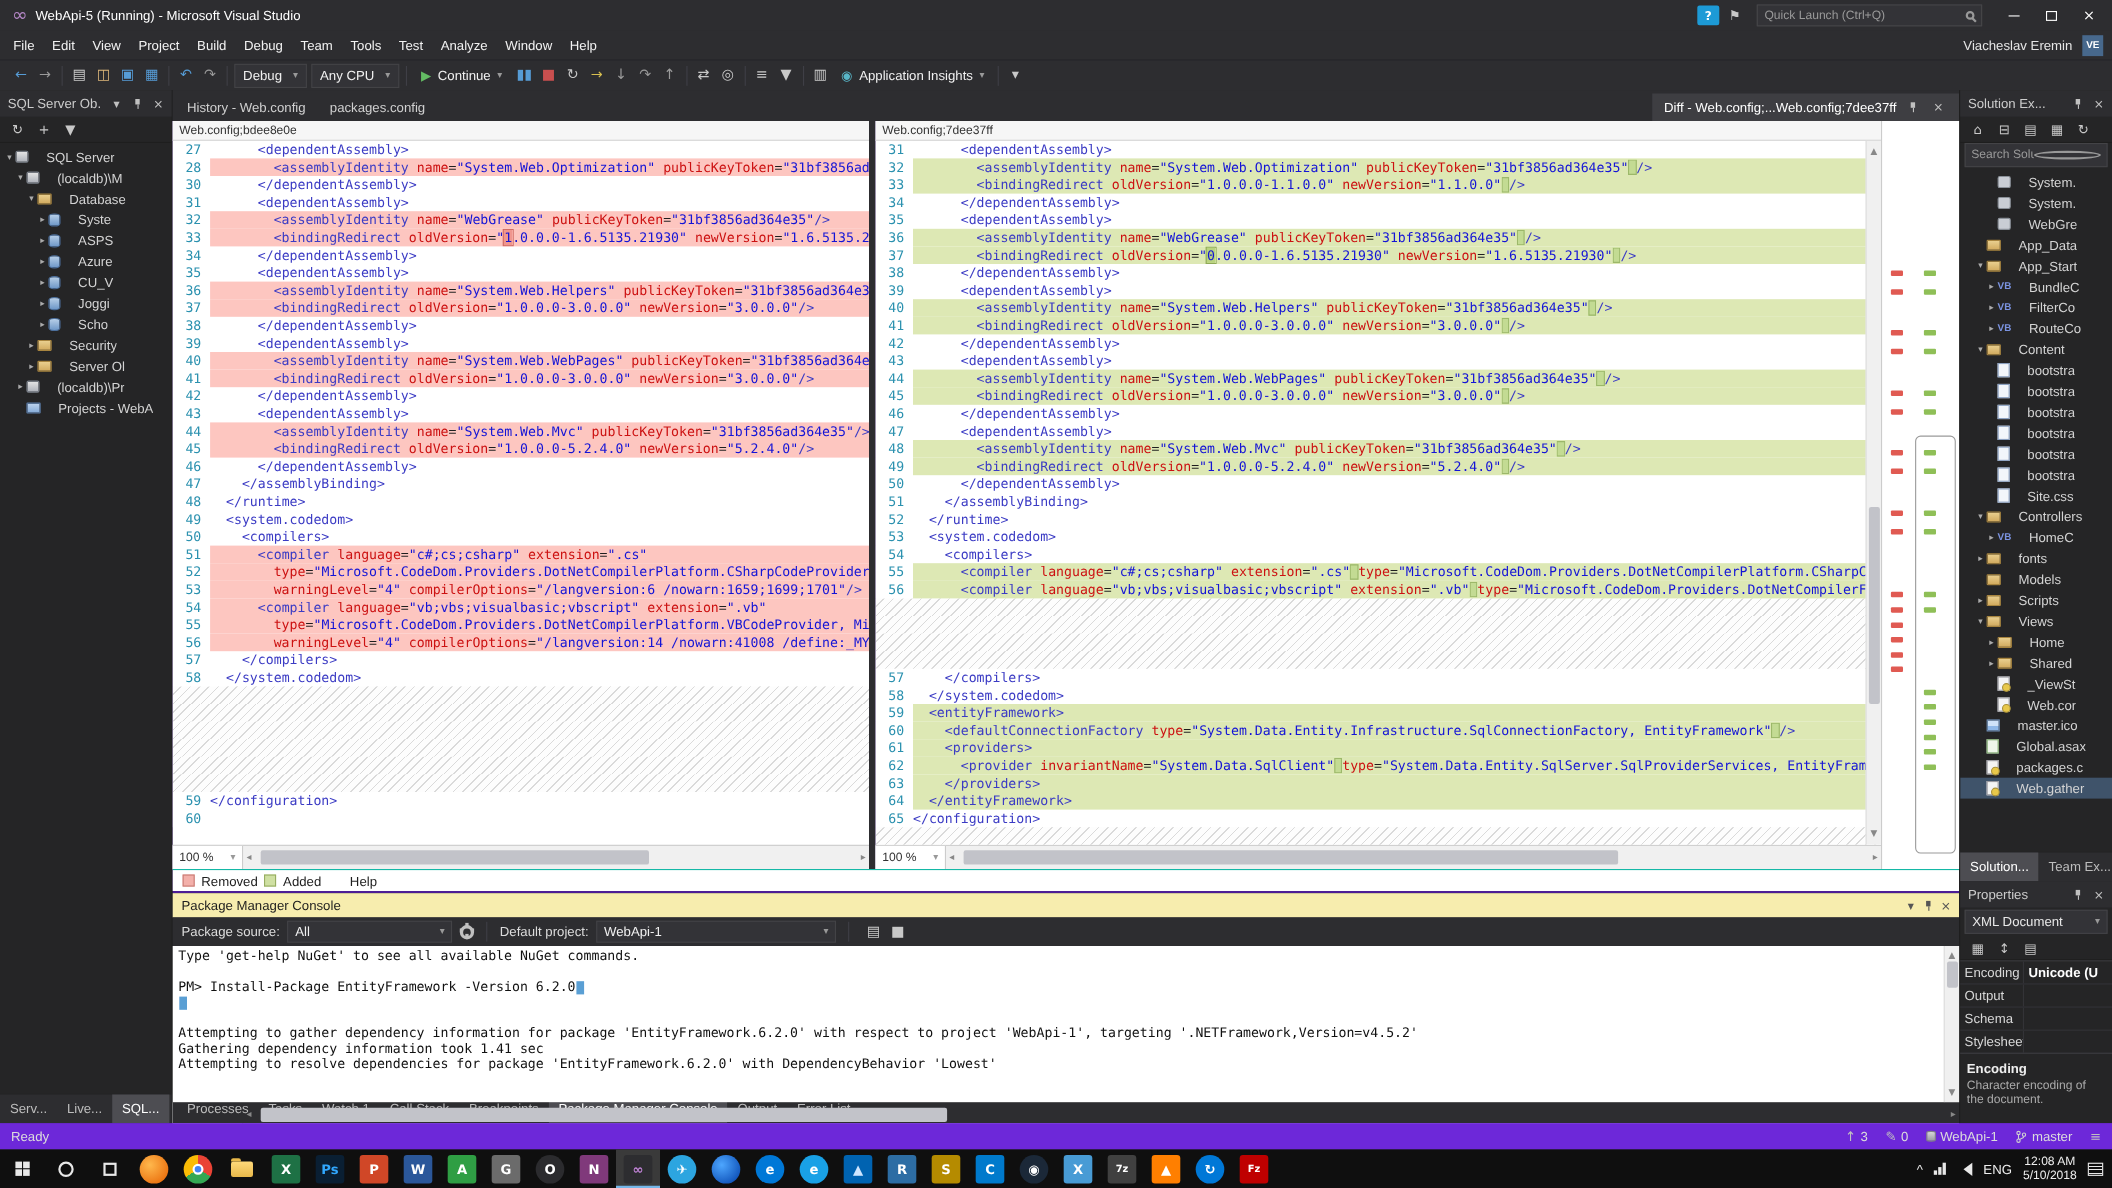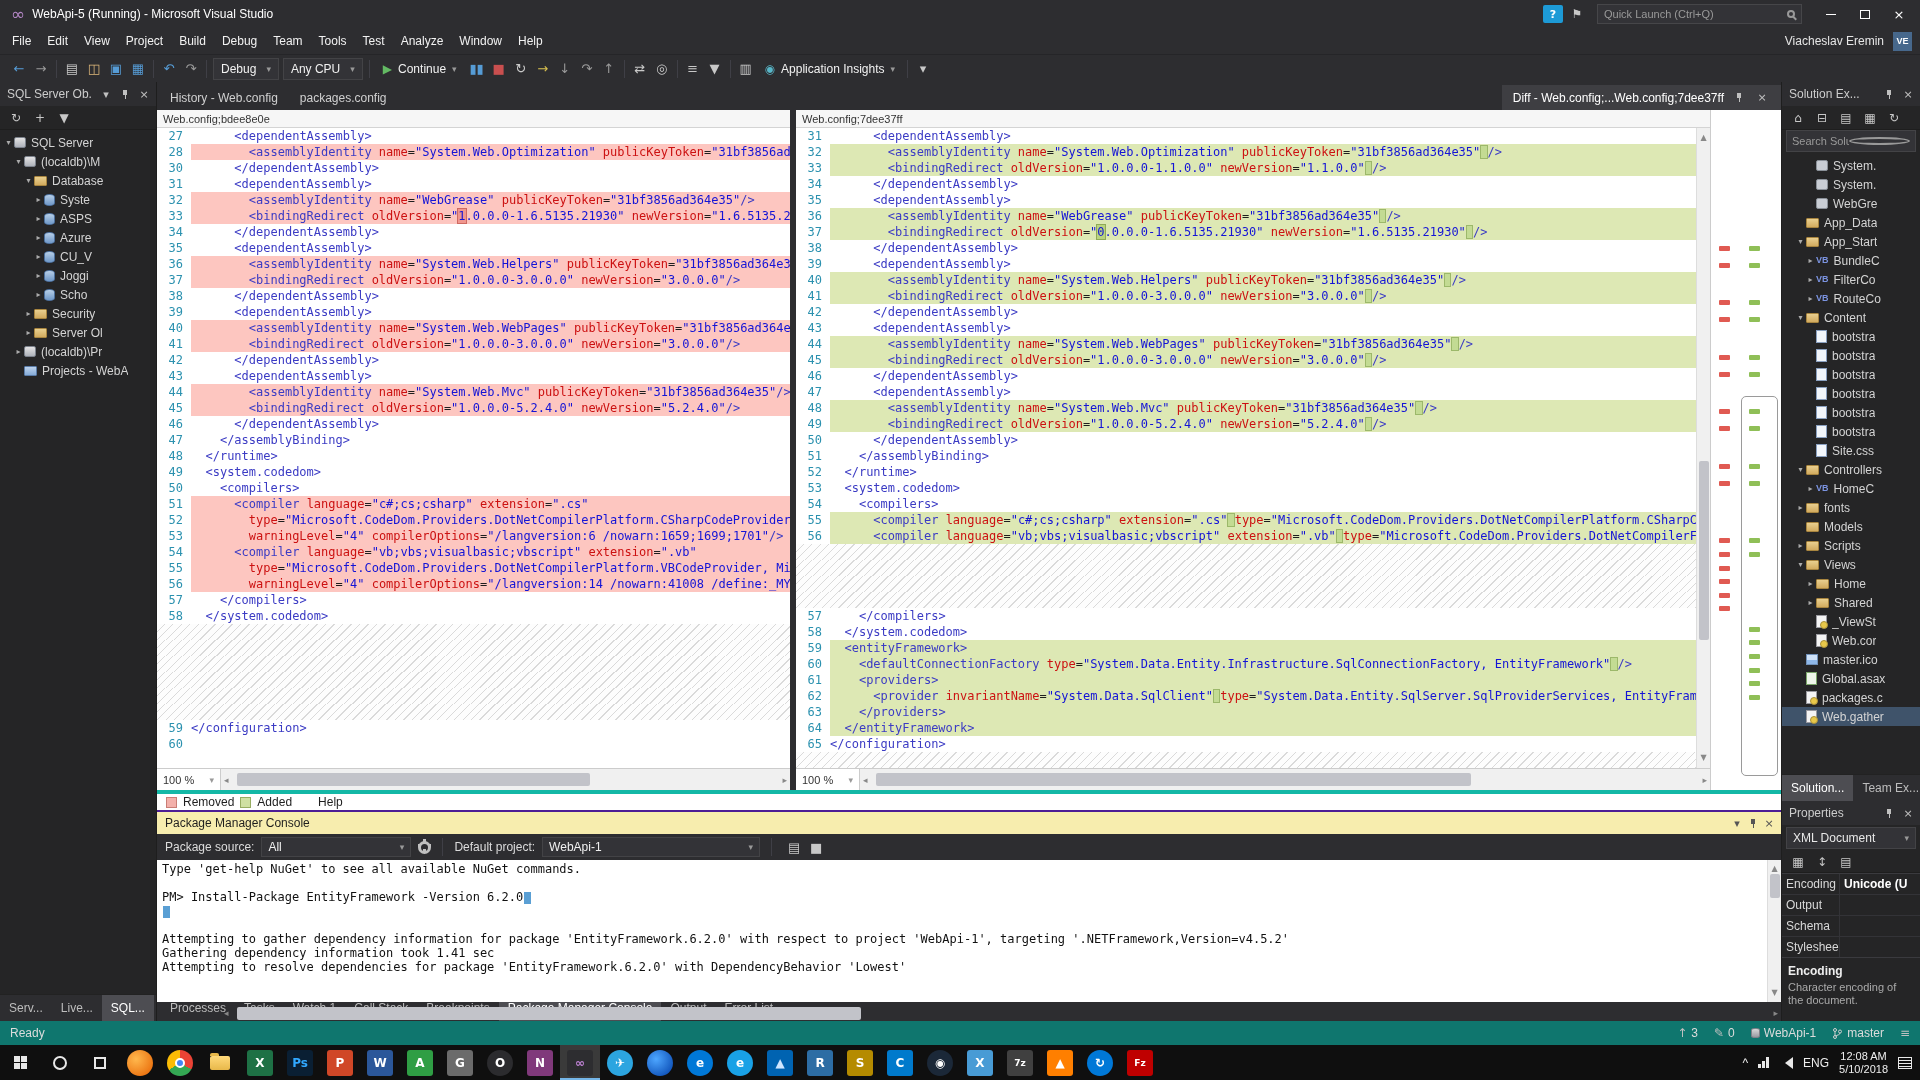--- a/index.html
+++ b/index.html
@@ -57,21 +57,21 @@
   .btabs{height:27px;display:flex;align-items:stretch;background:#2d2d30;border-top:1px solid #222;flex:none}
   .btab{padding:0 9px;display:flex;align-items:center;color:#bdbdbd;white-space:nowrap}
   .btab.active{background:#4d4d52;color:#fff}
 
   
   .left-panel{width:157px;flex:none;background:#252526;border-right:1px solid #1e1e1e;display:flex;flex-direction:column}
   .tree{flex:1;overflow:hidden;padding-top:3px}
   .trow{height:19px;display:flex;align-items:center;white-space:nowrap;overflow:hidden;color:#d4d4d4}
   .trow.sel{background:#3f536a}
   .arrow{width:11px;flex:none;font-size:8px;color:#ababab;text-align:center;font-family:"DejaVu Sans",sans-serif}
-  .tlabel{margin-left:1px;overflow:hidden}
+  .tlabel{margin-left:12px;overflow:hidden}
   .tico{flex:none;margin-right:4px;display:inline-block}
   .folder,.folder-open,.folder-special{width:13px;height:10px;background:linear-gradient(#e9cf8f,#d2ab5f);border:1px solid #a8853f;border-radius:1px;position:relative}
   .folder-special{background:linear-gradient(#bcd2ec,#86acd8);border-color:#5a7ca8}
   .database{width:11px;height:12px;background:linear-gradient(#b7cfe8,#6f98c8);border:1px solid #4c6f9c;border-radius:5px/3px}
   .server,.sql-server{width:12px;height:11px;background:linear-gradient(#e3e3e3,#aeb2ba);border:1px solid #7c828c;border-radius:2px}
   .assembly{width:12px;height:11px;background:#c9cdd4;border:1px solid #8a9098;border-radius:2px}
   .vb{color:#7b93e0;font:bold 9px/13px "Liberation Sans",sans-serif}
   .css{width:11px;height:13px;background:#f2f6fb;border:1px solid #8aa0c0}
   .config{width:11px;height:13px;background:#f4f4f4;border:1px solid #9a9aa0;position:relative}
   .config::after{content:"";position:absolute;right:-2px;bottom:-2px;width:6px;height:6px;border-radius:50%;background:#e8c84a;border:1px solid #a8903a}
@@ -107,21 +107,21 @@
   .zoom{width:64px;background:#fff;border-right:1px solid #ccc;display:flex;align-items:center;justify-content:space-between;padding:0 6px;font-size:11px;flex:none}
   .hscroll{flex:1;position:relative;display:flex;align-items:center;justify-content:space-between;padding:0 3px;color:#888;font-size:9px;font-family:"DejaVu Sans",sans-serif}
   .hthumb{position:absolute;top:4px;height:13px;background:#c2c3c9;border-radius:2px}
   .vscroll{position:absolute;right:0;top:0;bottom:0;width:14px;background:#f0f0f0;border-left:1px solid #ddd;display:flex;flex-direction:column;align-items:center;justify-content:space-between;padding:2px 0;color:#888;font-size:8px;font-family:"DejaVu Sans",sans-serif}
   .vthumb{position:absolute;left:2px;width:10px;top:52%;height:28%;background:#c2c3c9;border-radius:2px}
   .overview{width:71px;background:#fff;border-left:1px solid #ccc;position:relative;flex:none}
   .ov-mark{position:absolute;width:11px;height:5px;border-radius:1px}
   .ov-mark.red{background:#e05a52}
   .ov-mark.green{background:#8fbf57}
   .ov-viewport{position:absolute;left:30px;right:3px;top:42%;height:56%;border:1px solid #9a9a9a;border-radius:5px}
-  .legend{height:20px;background:#fff;border-top:4px solid #14b8a6;display:flex;align-items:center;gap:6px;padding-left:9px;color:#1e1e1e;flex:none}
+  .legend{height:20px;background:#fff;border-top:1px solid #14b8a6;display:flex;align-items:center;gap:6px;padding-left:9px;color:#1e1e1e;flex:none}
   .sw{width:11px;height:11px;border:1px solid;flex:none}
   .sw.red{background:#f3b0aa;border-color:#c97d75}
   .sw.green{background:#cfe0a2;border-color:#97ad62}
   .help{margin-left:20px}
 
   
   .pmc{flex:1;display:flex;flex-direction:column;min-height:0}
   .pmc-header{height:22px;background:#f7edae;color:#1e1e1e;display:flex;align-items:center;padding:0 4px 0 8px;flex:none}
   .pmc-header .hd-ico{color:#555}
   .pmc-toolbar{height:26px;background:#2d2d30;display:flex;align-items:center;gap:7px;padding:0 8px;color:#dcdcdc;flex:none}
@@ -142,21 +142,21 @@
   .prow{height:21px;display:flex;border-bottom:1px solid #333337;color:#d8d8d8}
   .pk{width:58px;flex:none;padding:3px 4px;border-right:1px solid #333337;overflow:hidden;white-space:nowrap}
   .pv{flex:1;padding:3px 4px;overflow:hidden;white-space:nowrap}
   .prow.sel .pv{font-weight:bold;color:#fff}
   .props-desc{flex:1;border-top:1px solid #3a3a3e;padding:6px;overflow:hidden}
   .props-desc .t{font-weight:bold;color:#eee;margin-bottom:3px}
   .props-desc .d{color:#aaa;font-size:11px;line-height:13px}
   .prop-combo{height:22px;margin:2px 4px;background:#333337;border:1px solid #434346;display:flex;align-items:center;justify-content:space-between;padding:0 6px;color:#e8e8e8;flex:none}
 
   
-  .statusbar{height:24px;background:#0f766e;display:flex;align-items:center;padding:0 10px;gap:16px;flex:none;color:#dcdcdc}
+  .statusbar{height:24px;background:#6d28d9;display:flex;align-items:center;padding:0 10px;gap:16px;flex:none;color:#dcdcdc}
   .sb-item{display:flex;align-items:center;gap:4px;white-space:nowrap}
   .sb-ico{font-family:"DejaVu Sans",sans-serif;color:#c0c0c0}
   .repo-ico{width:9px;height:10px;background:linear-gradient(#d8d8d8,#9a9aa2);border:1px solid #808088;border-radius:4px/2px;display:inline-block}
 
   
   .taskbar{height:35px;background:#0f0f0f;display:flex;align-items:center;flex:none}
   .tb-slot{width:40px;height:35px;display:flex;align-items:center;justify-content:center;flex:none;position:relative}
   .tb-slot.active{background:#3a3a3a;box-shadow:inset 0 -2px 0 #75b6e8}
   .win-grid{width:13px;height:13px;display:inline-block;position:relative}
   .win-grid::before{content:"";position:absolute;width:6px;height:6px;background:#e8e8e8;left:0;top:0;box-shadow:7px 0 0 #e8e8e8,0 7px 0 #e8e8e8,7px 7px 0 #e8e8e8}

